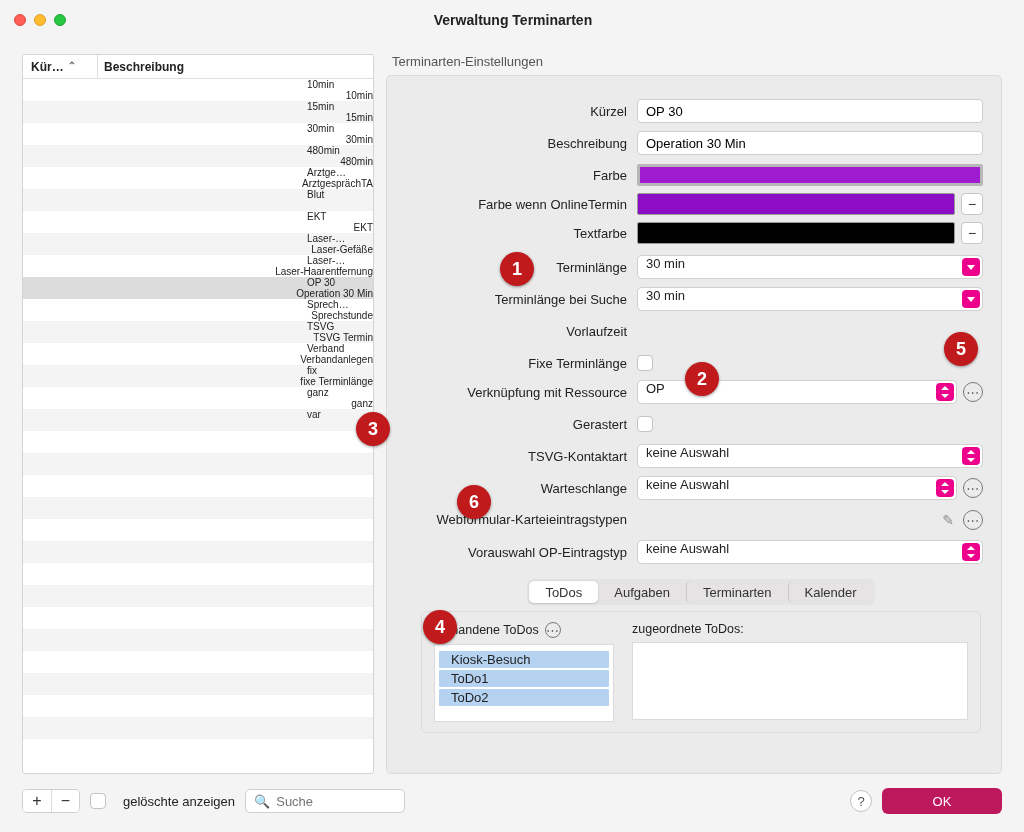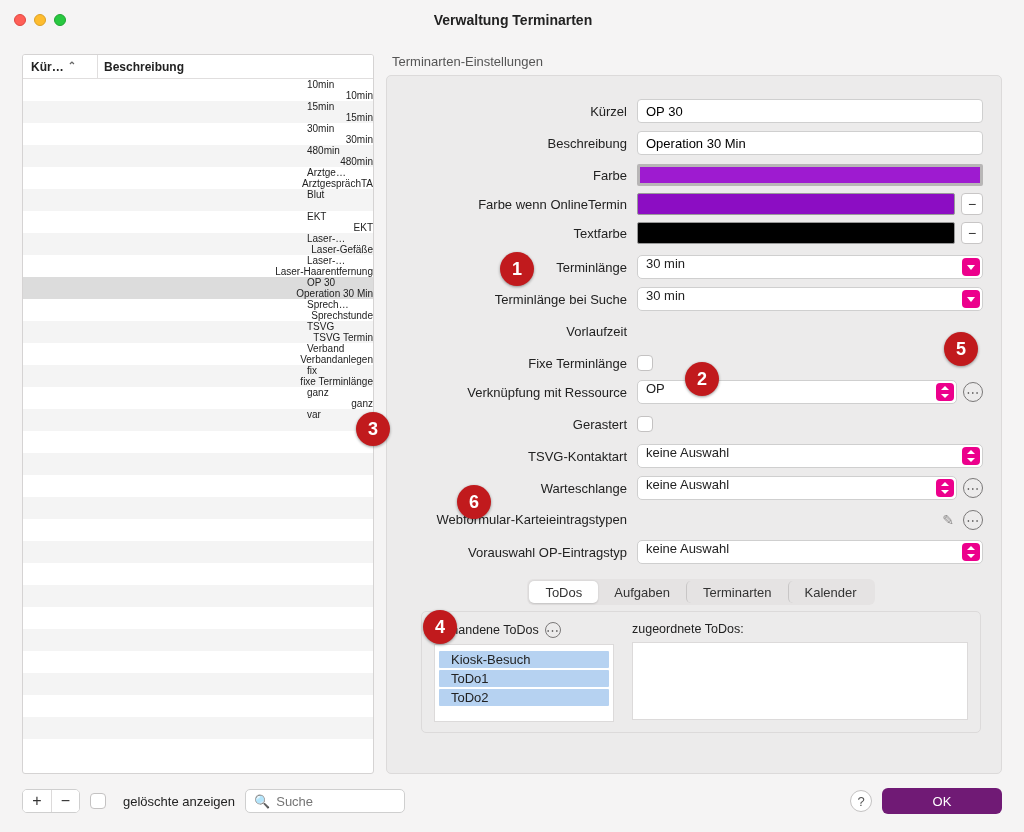--- a/index.html
+++ b/index.html
@@ -63,21 +63,21 @@
   .assigned-box { background:#fff; border:1px solid #dcdada; min-height:78px; }
   .footer { position:absolute; left:22px; right:22px; bottom:14px; height:34px; display:flex; align-items:center; gap:10px; }
   .plusminus { display:flex; border:1px solid #cfcfcf; border-radius:5px; overflow:hidden; height:24px; background:#fff; }
   .plusminus button { width:28px; border:none; background:#fff; font-size:16px; color:#333; cursor:pointer; }
   .plusminus button + button { border-left:1px solid #dcdada; }
   .chkrow { display:flex; align-items:center; gap:17px; font-size:13px; }
   .search { height:24px; width:160px; border:1px solid #cfcfcf; border-radius:5px; background:#fff; display:flex; align-items:center; padding:0 8px; gap:4px; color:#a3a1a1; }
   .search input { border:none; outline:none; flex:1; font-size:13px; background:transparent; }
   .flexsp { flex:1; }
   .helpbtn { width:22px; height:22px; border-radius:50%; border:1px solid #c4c2c2; background:#fff; display:flex; align-items:center; justify-content:center; font-size:13px; color:#555; cursor:pointer; }
-  .okbtn { width:120px; height:26px; background:#701a75; color:#fff; border:none; border-radius:6px; font-size:13px; font-weight:500; cursor:pointer; }
+  .okbtn { width:120px; height:26px; background:#be185d; color:#fff; border:none; border-radius:6px; font-size:13px; font-weight:500; cursor:pointer; }
   
   .badge { position:absolute; width:34px; height:34px; background:#c11a1d; border-radius:50%; color:#fff; font-weight:600; font-size:18px; display:flex; align-items:center; justify-content:center; box-shadow:0 1px 3px rgba(0,0,0,0.4); z-index:10; }
   #b1 { left:500px; top:252px; }
   #b2 { left:685px; top:362px; }
   #b3 { left:356px; top:412px; }
   #b4 { left:423px; top:610px; }
   #b5 { left:944px; top:332px; }
   #b6 { left:457px; top:485px; }
 </style>
 </head>

